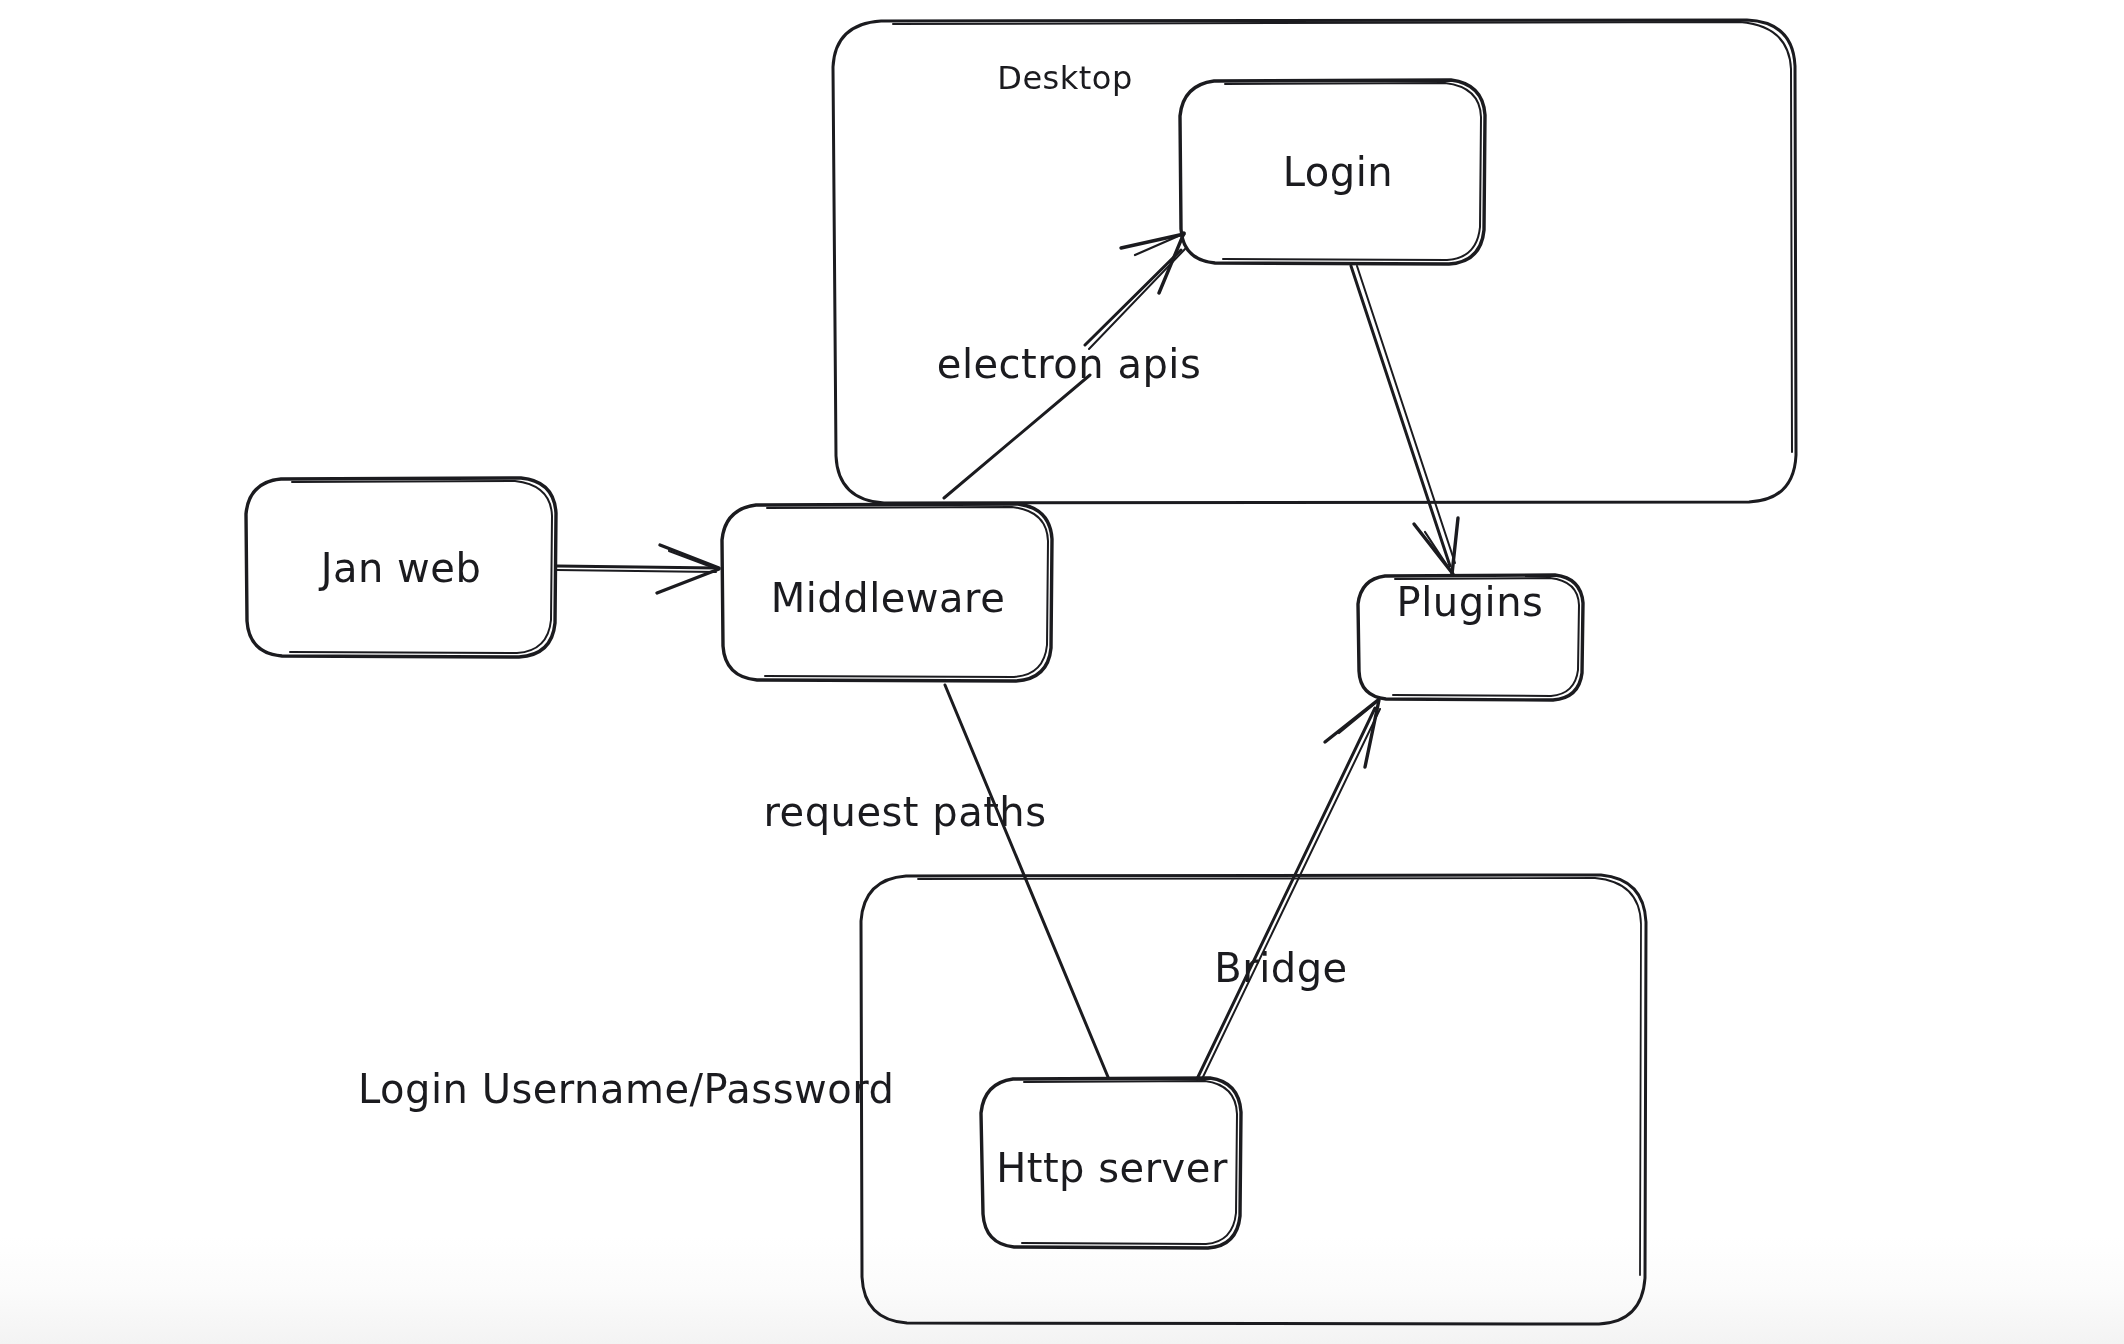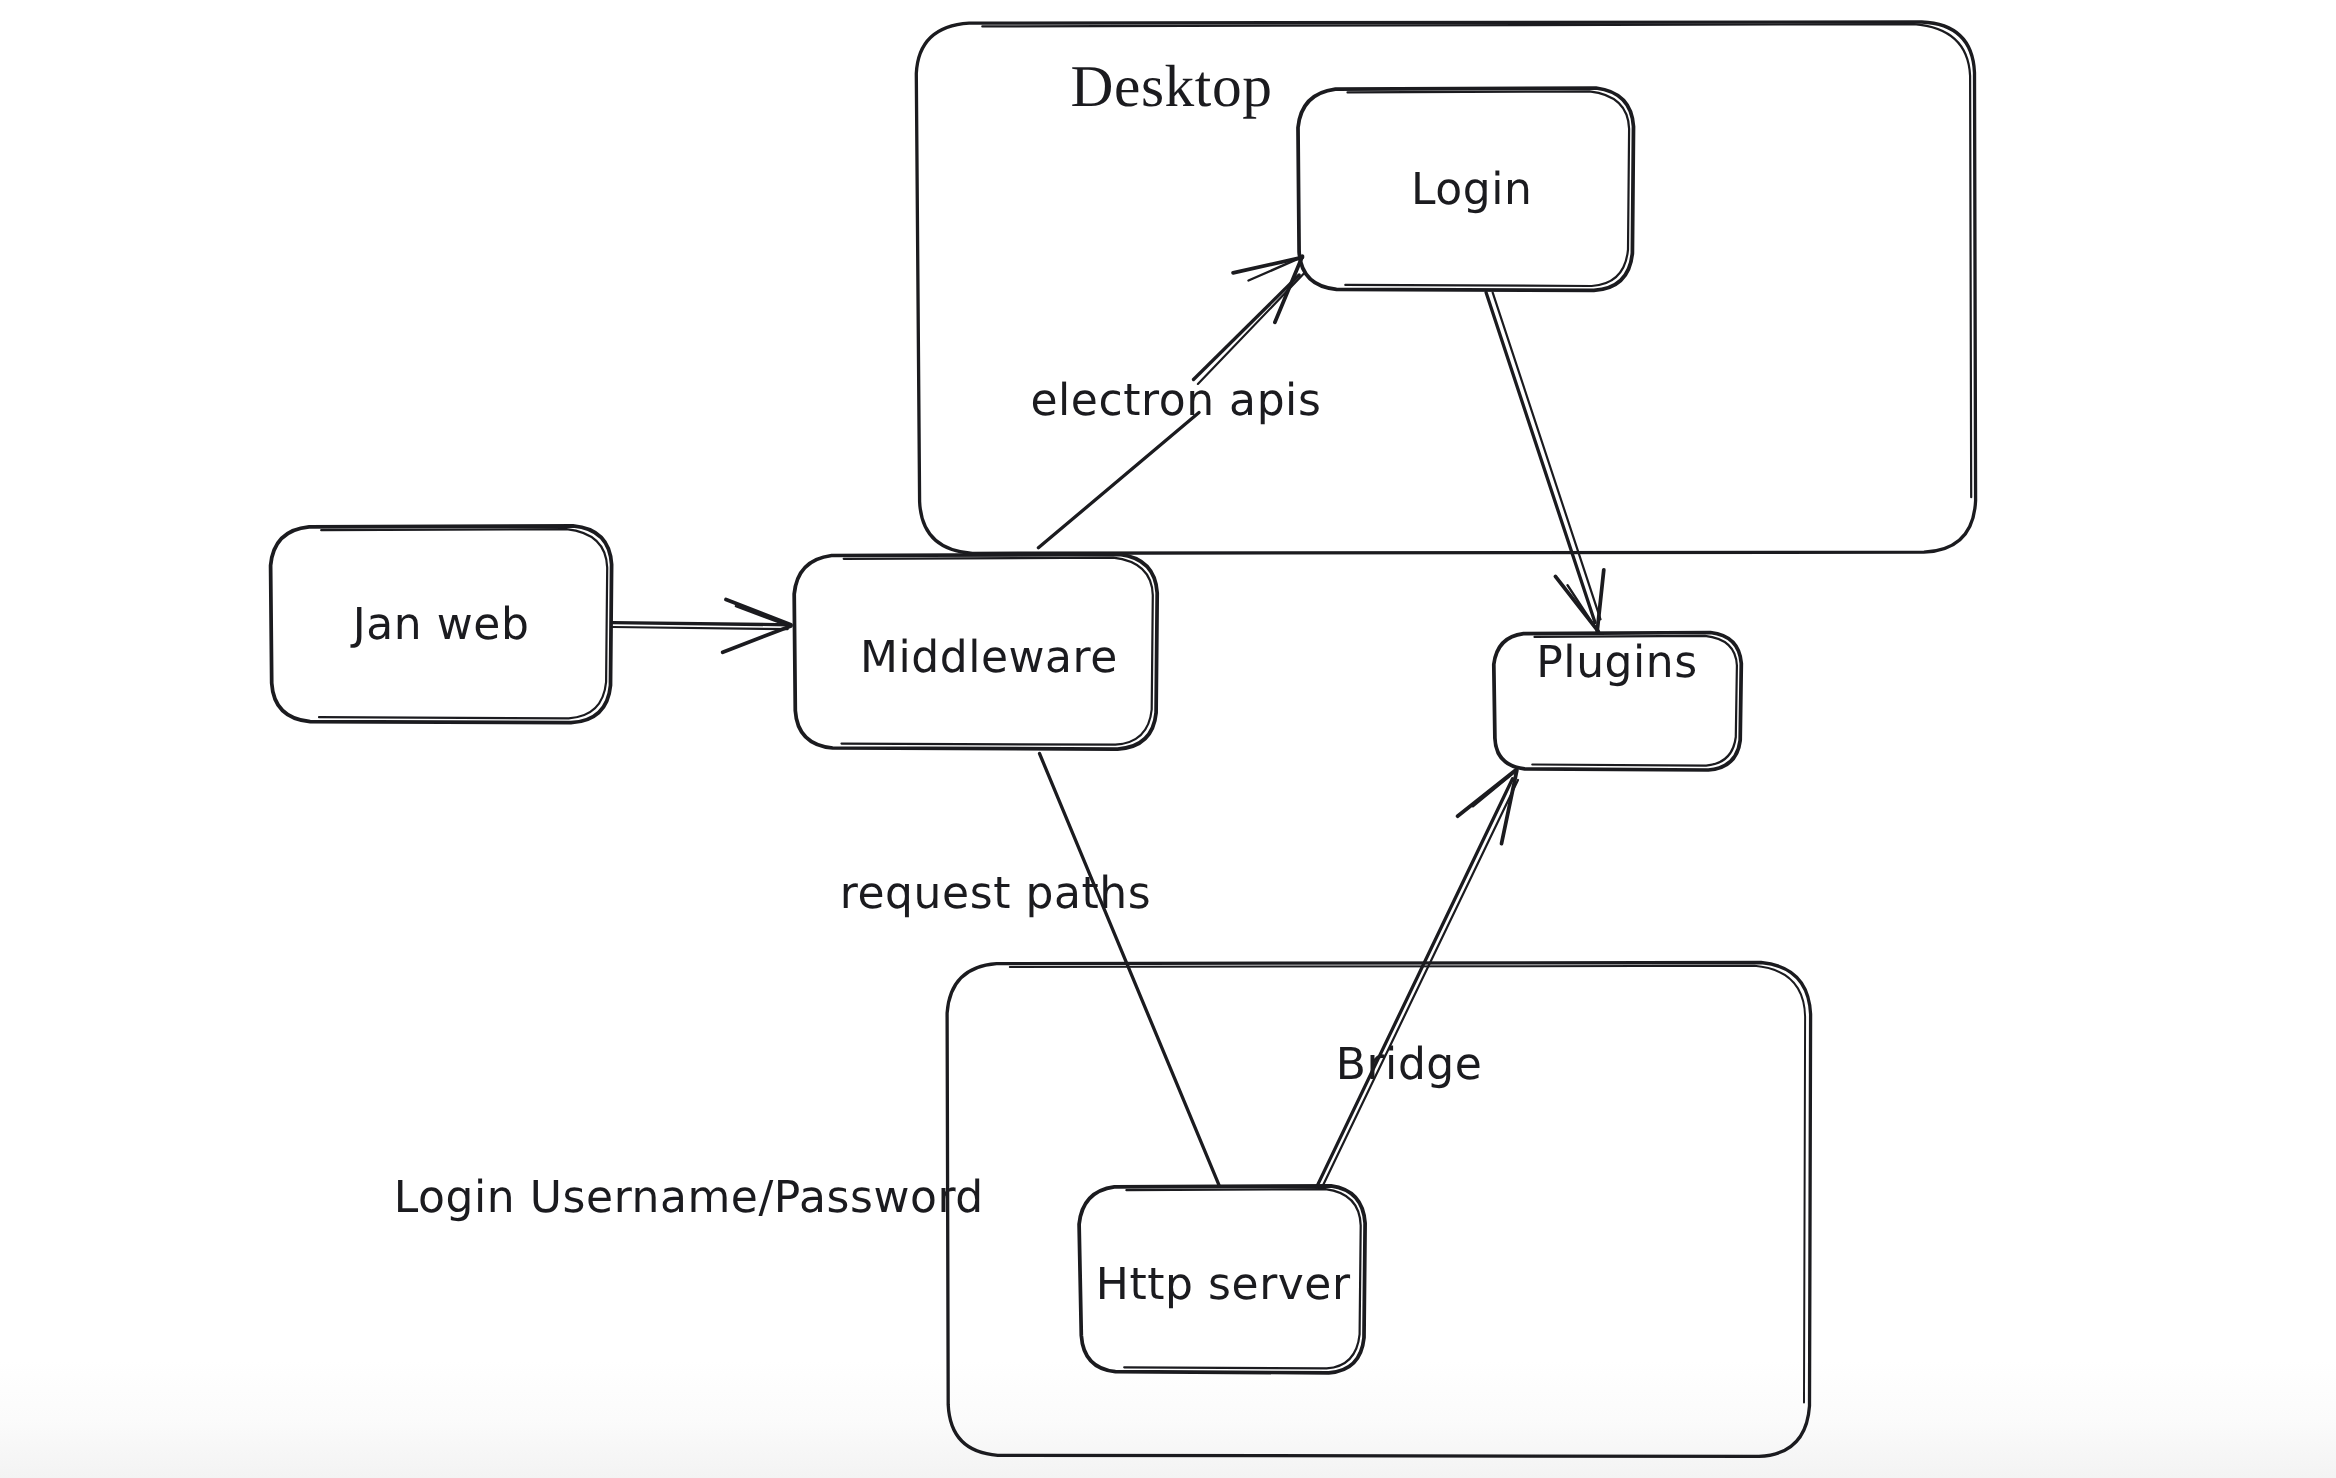--- a/index.html
+++ b/index.html
@@ -40,23 +40,22 @@
     white-space: pre;
     letter-spacing: 0.5px;
     user-select: none;
   }
   .node-label {
     font-size: 40px;
     transform: translate(-50%, -50%);
     text-align: center;
   }
   .group-label {
-    font-size: 54px;
+    font-size: 32px;
     transform: translate(-50%, -50%);
-    font-family: Liberation Serif, serif;
   }
   .edge-label {
     font-size: 40px;
     transform: translate(-50%, -50%);
   }
   .note-block {
     font-size: 40px;
     line-height: 1.28;
   }
   .note-line { display: block; }
@@ -139,21 +138,21 @@
       <path class="stroke head-stroke" d="M 1365 767 L 1379 700"></path>
       <path class="stroke head-stroke" style="stroke-width:2.2" d="M 1339 733 L 1378 701"></path>
     </g>
 
   </svg>
 
   <div class="lbl group-label" style="left:1065px; top:78px;">Desktop</div>
 
   <div class="lbl node-label" style="left:401px; top:568px;">Jan web</div>
 
-  <div class="lbl node-label" style="left:888px; top:598px;margin-left:11px;">Middleware</div>
+  <div class="lbl node-label" style="left:888px; top:598px;">Middleware</div>
 
   <div class="lbl node-label" style="left:1338px; top:172px;">Login</div>
 
   <div class="lbl node-label" style="left:1470px; top:602px;">Plugins</div>
 
   <div class="lbl node-label" style="left:1112px; top:1168px;">Http server</div>
 
   <div class="lbl edge-label" style="left:1069px; top:364px;">electron apis</div>
 
   <div class="lbl edge-label" style="left:905px; top:812px;">request paths</div>

